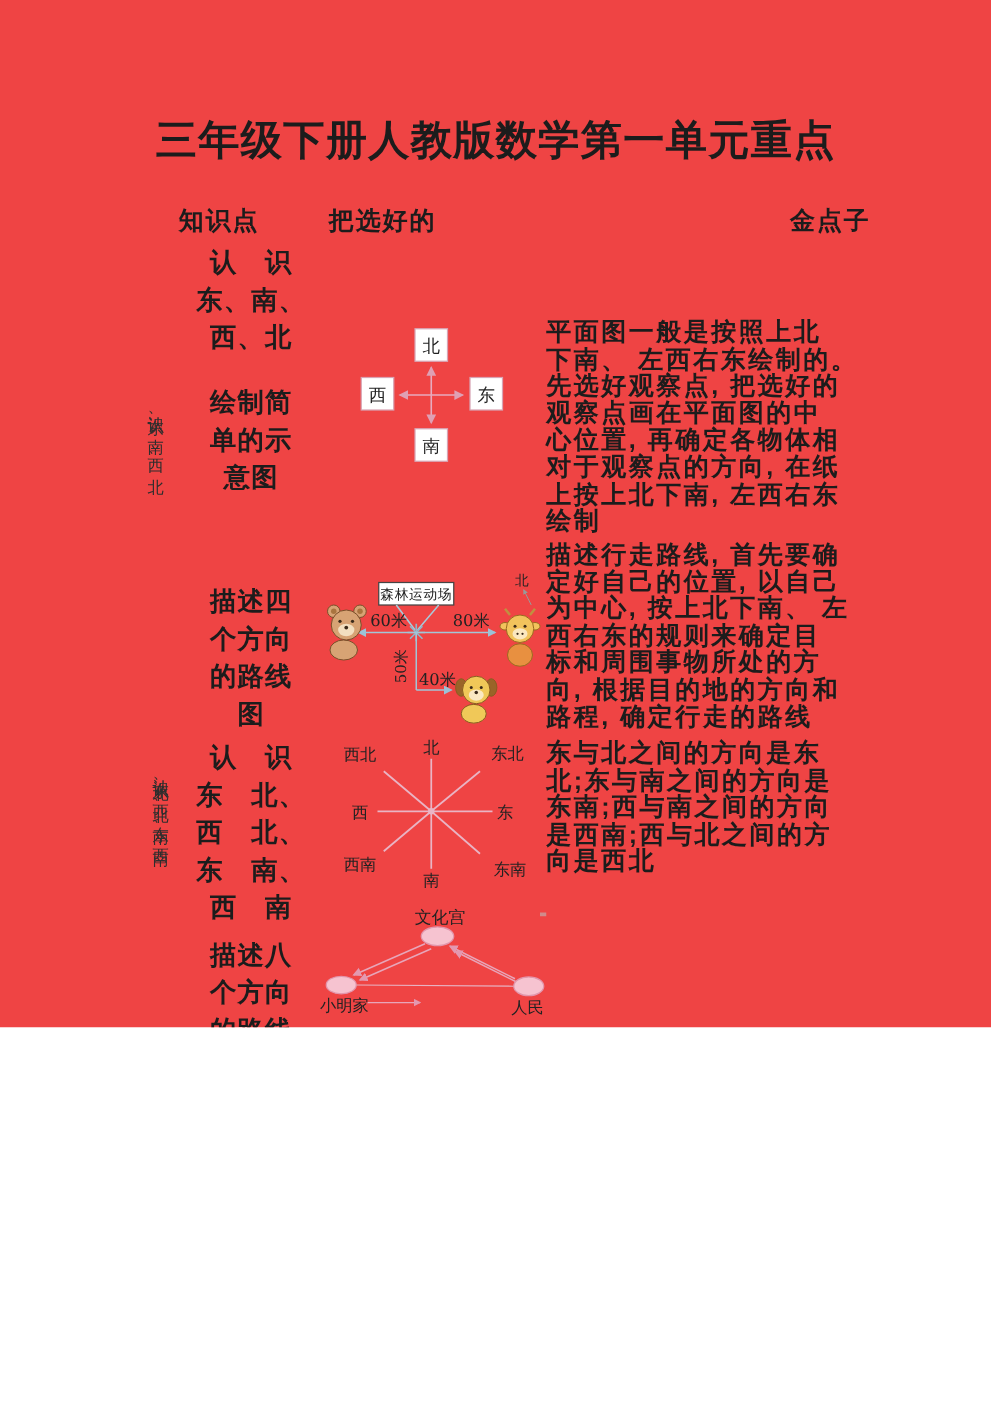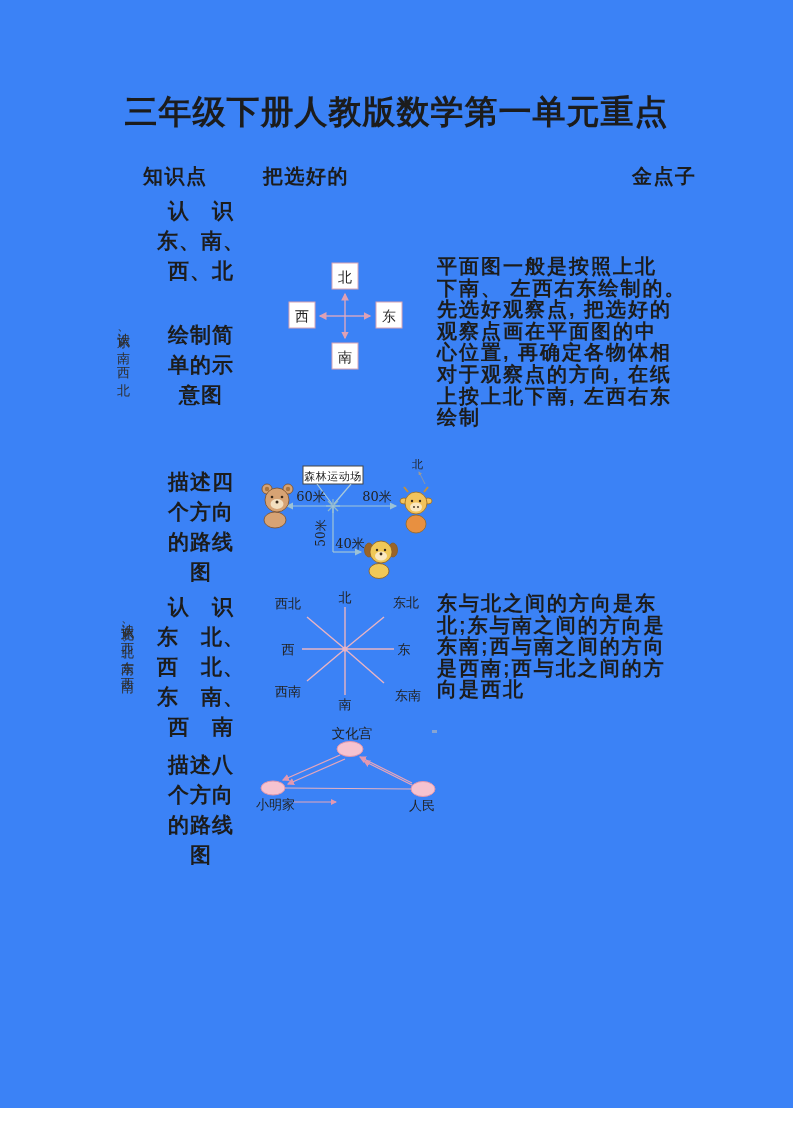--- a/index.html
+++ b/index.html
@@ -1,16 +1,16 @@
 <!DOCTYPE html>
 <html><head>
 <meta charset="utf-8">
 <style>
   html,body{margin:0;padding:0;background:#fff;}
-  .page{position:relative;width:793px;height:1108px;background:#3b82f6;overflow:hidden;
+  .page{position:relative;width:793px;height:822px;background:#ef4444;overflow:hidden;
         font-family:"Liberation Sans",sans-serif;color:#1c1c1c;}
   .abs{position:absolute;}
   .title{left:0;top:90px;width:793px;text-align:center;font-size:33px;font-weight:bold;
          letter-spacing:1px;white-space:nowrap;}
   .col-header{top:163px;font-size:20px;font-weight:bold;letter-spacing:1.5px;margin-left:28px;}
   .kp{width:130px;text-align:center;font-size:21px;font-weight:bold;line-height:30px;
       letter-spacing:1px;white-space:pre-wrap;}
   .tip{left:437px;width:290px;font-size:20px;font-weight:bold;line-height:21.6px;
        letter-spacing:2px;white-space:pre-wrap;}
   .vtext{writing-mode:vertical-rl;text-orientation:upright;font-family:"DejaVu Serif",serif;
@@ -27,21 +27,21 @@
   <div class="abs col-header" style="left:115px;">知识点</div>
   <div class="abs col-header" style="left:235px;">把选好的</div>
   <div class="abs col-header" style="left:604px;">金点子</div>
 
   <div class="abs vtext" style="left:114px;top:322px;height:140px;">认识东、南、西、北</div>
   <div class="abs vtext" style="left:118px;top:613px;height:200px;">认识东北、西北、东南、西南</div>
 
   <div class="abs kp" style="left:136px;top:196px;">认　识
 东、南、
 西、北</div>
-  <div class="abs kp" style="left:136px;top:320px;text-align:center;">绘制简
+  <div class="abs kp" style="left:136px;top:308px;text-align:center;">绘制简
 单的示
 意图</div>
   <div class="abs kp" style="left:136px;top:467px;">描述四
 个方向
 的路线
 图</div>
   <div class="abs kp" style="left:136px;top:592px;">认　识
 东　北、
 西　北、
 东　南、
@@ -52,20 +52,27 @@
 图</div>
 
   <div class="abs tip" style="top:256px;">平面图一般是按照上北
 下南、 左西右东绘制的。
 先选好观察点, 把选好的
 观察点画在平面图的中
 心位置, 再确定各物体相
 对于观察点的方向, 在纸
 上按上北下南, 左西右东
 绘制</div>
+  <div class="abs tip" style="top:434px;">描述行走路线, 首先要确
+定好自己的位置, 以自己
+为中心, 按上北下南、 左
+西右东的规则来确定目
+标和周围事物所处的方
+向, 根据目的地的方向和
+路程, 确定行走的路线</div>
   <div class="abs tip" style="top:593px;">东与北之间的方向是东
 北;东与南之间的方向是
 东南;西与南之间的方向
 是西南;西与北之间的方
 向是西北</div>
 
   <svg class="abs" style="left:270px;top:255px;" width="160" height="125" viewBox="0 0 160 125">
     <defs>
       <marker id="pa1" markerWidth="7" markerHeight="7" refX="5" refY="3" orient="auto">
         <path d="M0,0 L6,3 L0,6 z" fill="#dfa0b4"></path>

